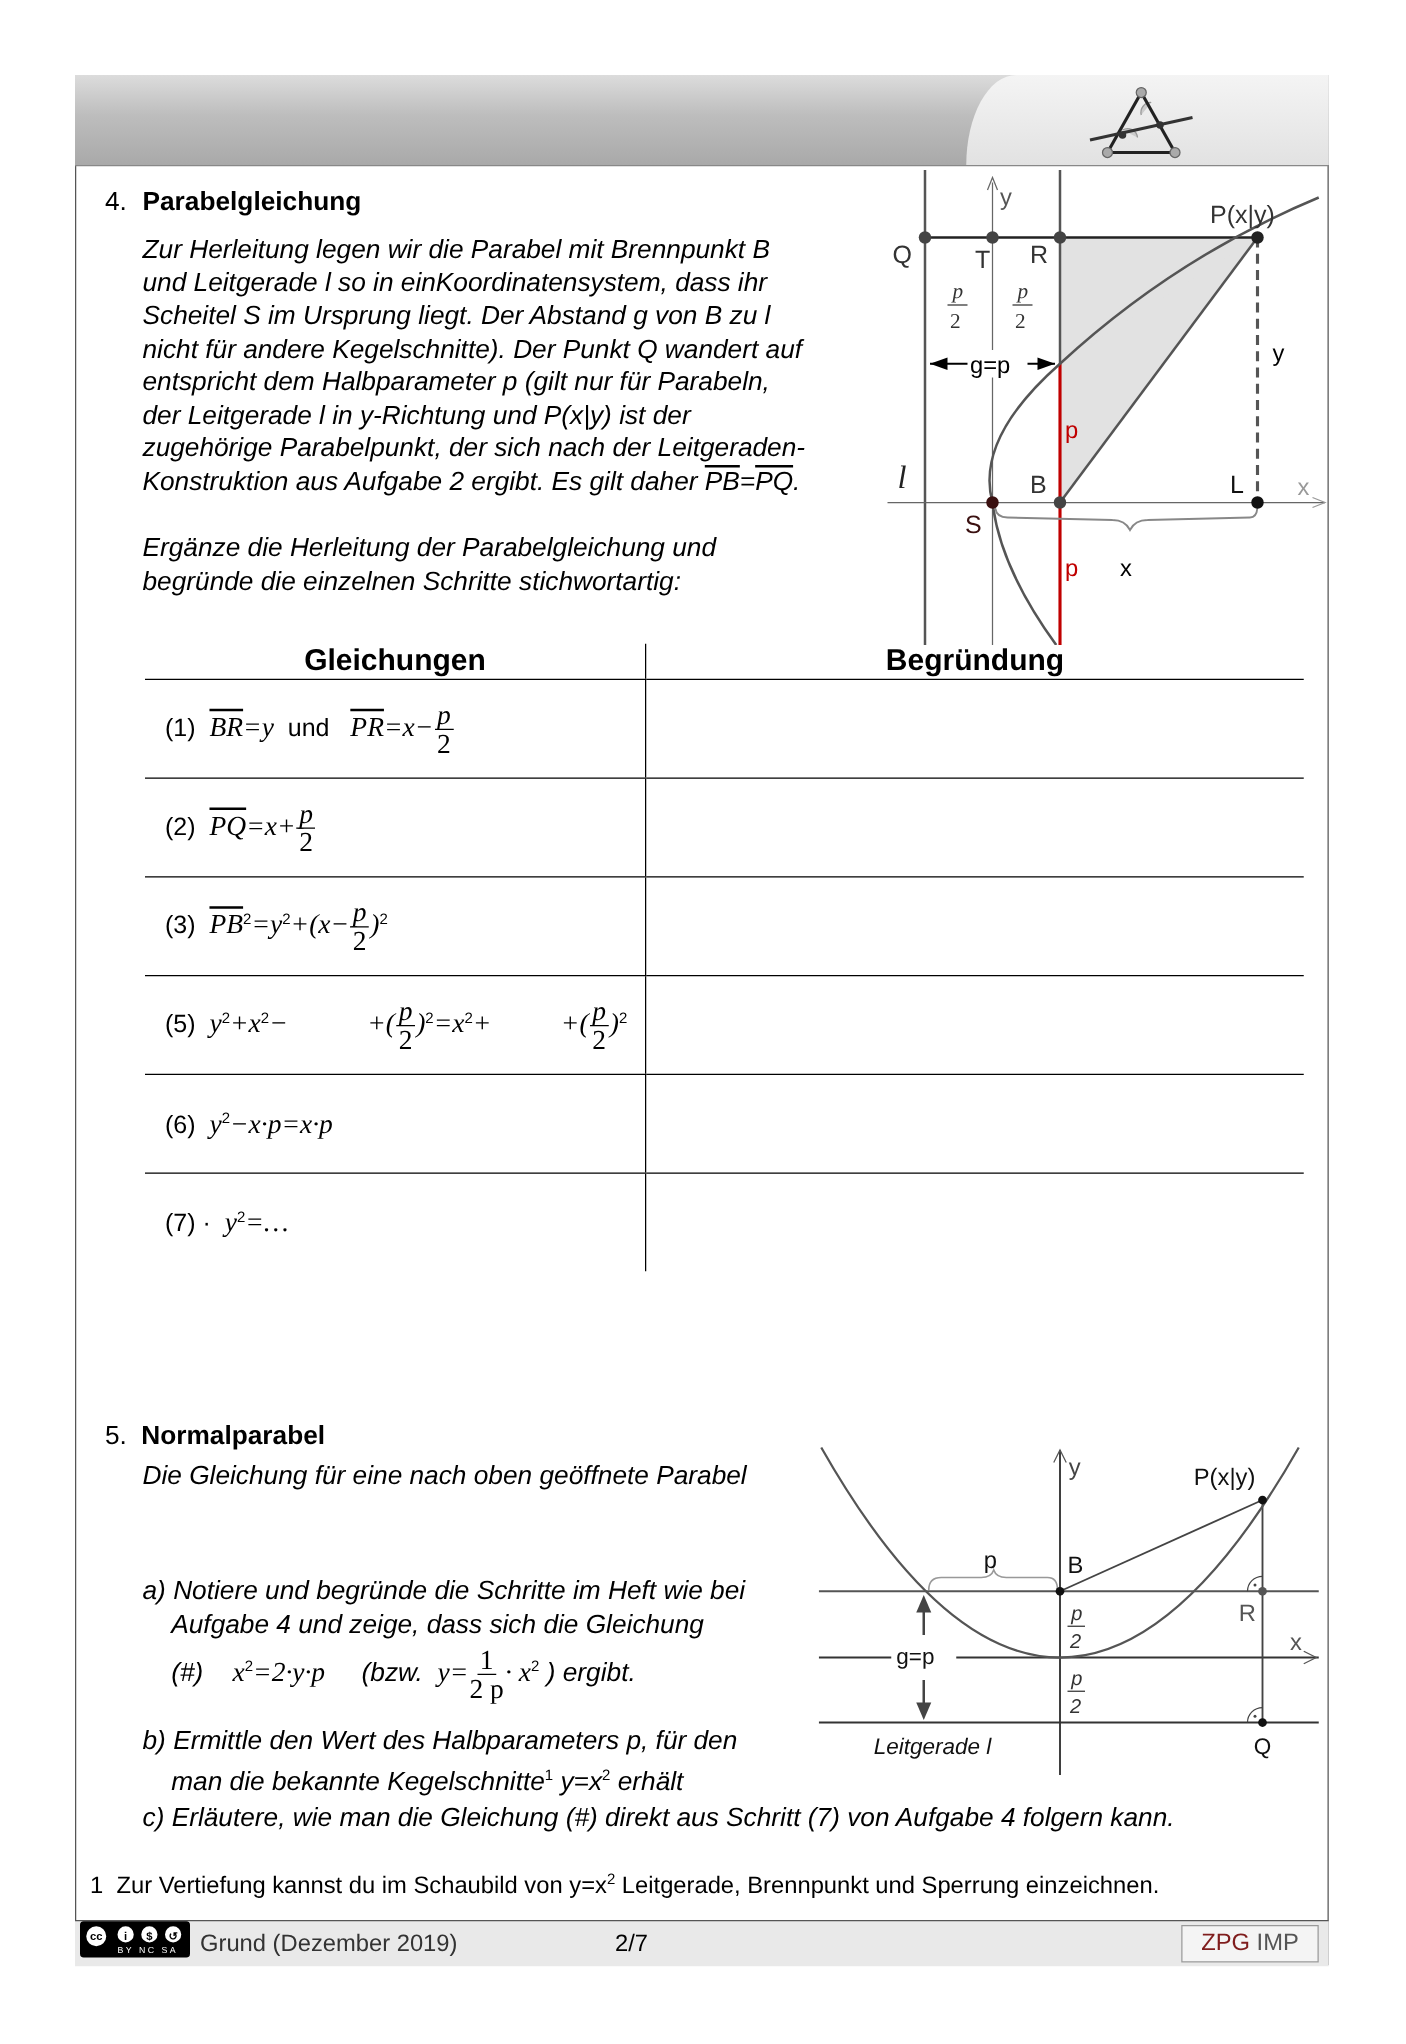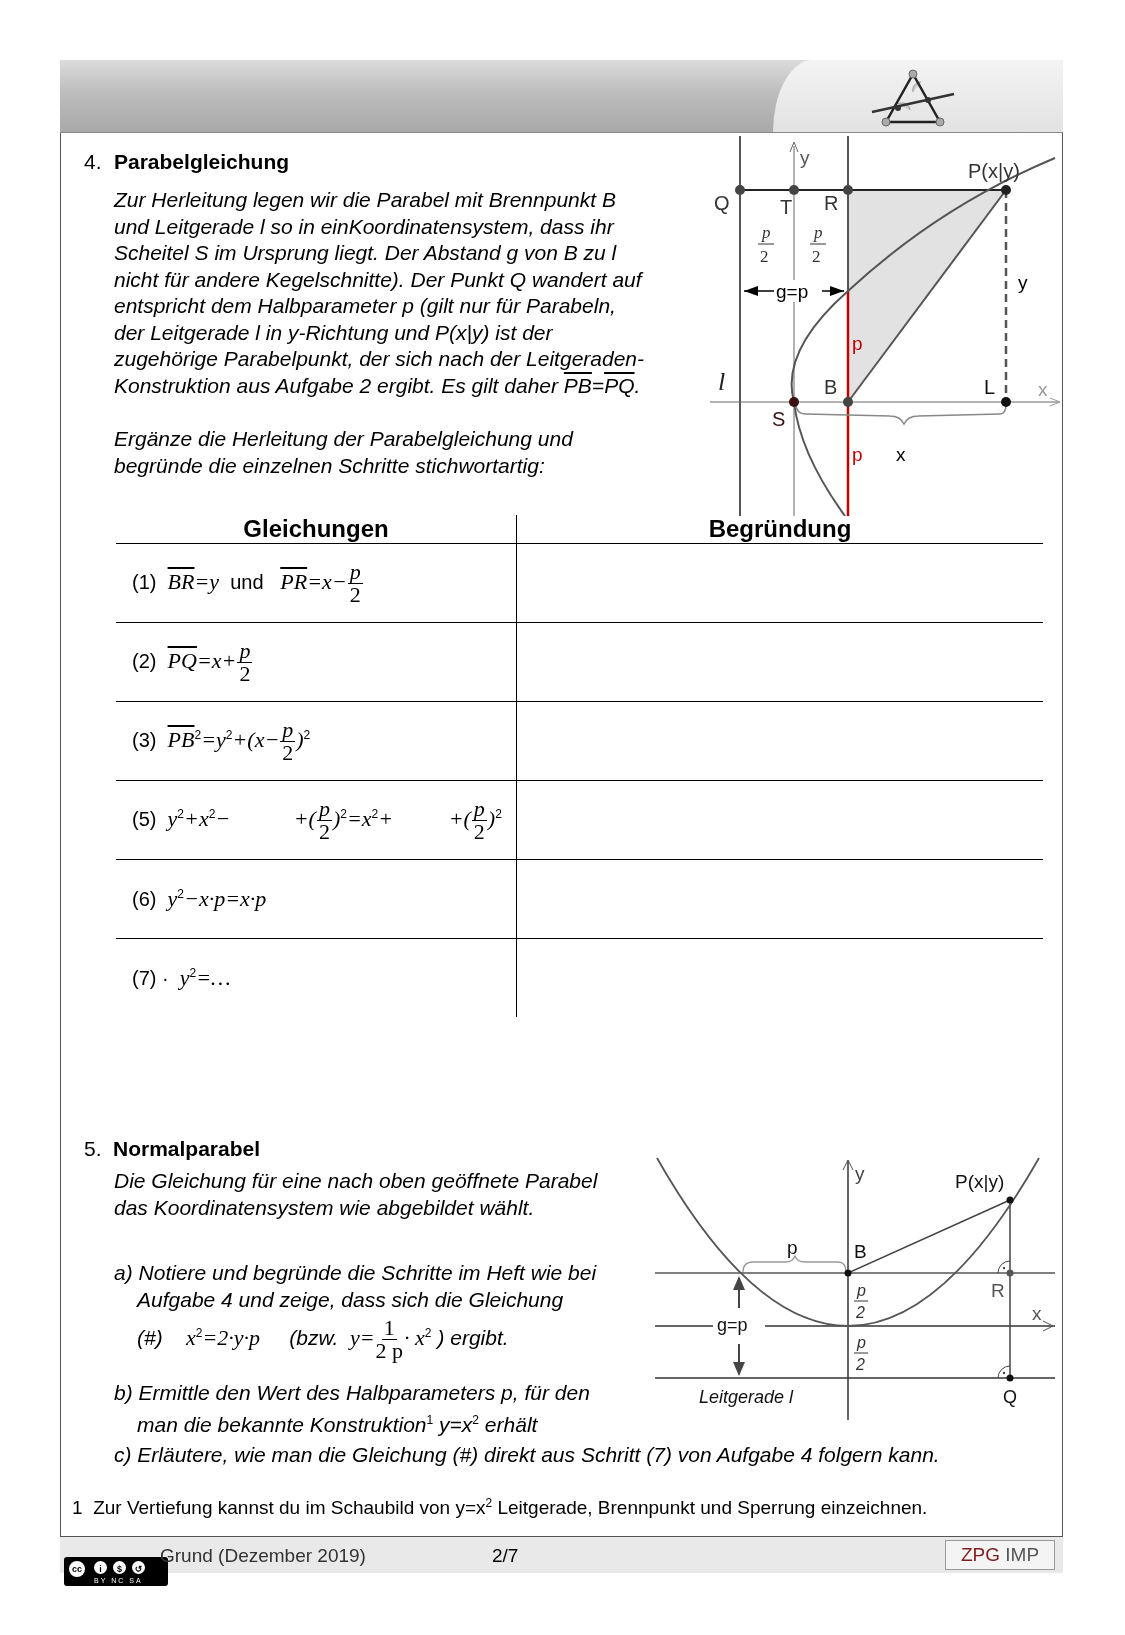--- a/index.html
+++ b/index.html
@@ -19,21 +19,21 @@
   table.eq td { height:78px; border-bottom:1.5px solid #000; font-size:20px; padding:0 0 0 16px; vertical-align:middle; }
   table.eq td.right, table.eq th.right { border-left:1.5px solid #000; }
   table.eq tr:last-child td { border-bottom:none; }
   .eqtext { font-family:"Liberation Serif", serif; font-style:italic; font-size:22px; }
   .frac { display:inline-flex; flex-direction:column; align-items:center; vertical-align:middle; font-family:"Liberation Serif", serif; font-style:italic; font-size:22px; line-height:22px; margin:0 1px; }
   .frac .n { border-bottom:1.5px solid #000; padding:0 2px; }
   .frac .d { font-style:normal; }
   .ov { text-decoration:overline;text-align:right; }
   sup.s { font-size:12px; font-style:normal; }
   .footer { position:absolute; left:60px; top:1536px; width:1003px; height:36px; background:#e9e9e9; border-top:1.5px solid #555; }
-  .cc { position:absolute; left:4px; top:20px; width:88px; height:29px; background:#000; border-radius:3px;padding-left:16px; }
+  .cc { position:absolute; left:4px; top:0; width:88px; height:29px; background:#000; border-radius:3px; }
   .cc span { position:absolute; top:2px; width:20px; height:20px; border-radius:50%; background:#fff; border:2px solid #000; box-sizing:border-box; font-size:9px; font-weight:bold; text-align:center; line-height:16px; }
   .cc .lbl { position:absolute; left:30px; top:20px; font-size:7px; color:#fff; letter-spacing:2px; }
   .zpg { position:absolute; right:8px; top:3px; width:108px; height:28px; border:1.5px solid #999; background:#f4f4f4; font-size:19px; text-align:center; line-height:28px; }
   .zpg .zp { color:#7f1d1d; }
   .zpg .im { color:#555; }
 </style>
 </head>
 <body>
 
 <div class="page"></div>
@@ -192,41 +192,40 @@
     <td class="right"></td>
   </tr>
 </tbody>
   </table>
 
 <div class="abs num" style="left:84px;top:1137px;">5.</div>
 <div class="abs h-task" style="left:113px;top:1137px;">Normalparabel</div>
 
 <div class="abs para" style="left:114px;top:1168px;width:540px;">
   <div>Die Gleichung für eine nach oben geöffnete Parabel</div>
-  <div>das Koordinatensystem wie abgebildet wählt.</div>
 </div>
 
 <div class="abs para" style="left:114px;top:1260px;width:540px;">
   <div><span>a)</span> <span>Notiere und begründe die Schritte im Heft wie bei</span></div>
   <div style="padding-left:23px;">Aufgabe 4 und zeige, dass sich die Gleichung</div>
   <div style="padding-left:23px;margin-top:4px;">
     <span>(#)</span>&nbsp;&nbsp;&nbsp;
     <span class="eqtext">x</span><sup class="s">2</sup><span class="eqtext">=2·y·p</span>&nbsp;&nbsp;&nbsp;&nbsp;
     <span>(bzw.</span>&nbsp;
     <span class="eqtext">y=</span><span class="frac">
         <span class="n" style="font-style:normal;">1</span>
         <span class="d">2 p</span>
       </span><span class="eqtext">· x</span><sup class="s">2</sup>
     <span>) ergibt.</span>
   </div>
 </div>
 
 <div class="abs para" style="left:114px;top:1380px;width:540px;">
   <div><span>b)</span> <span>Ermittle den Wert des Halbparameters p, für den</span></div>
-  <div style="padding-left:23px;"><span>man die bekannte Konstruktion</span><sup class="s">1</sup><span> y=x</span><sup class="s">2</sup><span> erhält</span></div>
+  <div style="padding-left:23px;"><span>man die bekannte Kegelschnitte</span><sup class="s">1</sup><span> y=x</span><sup class="s">2</sup><span> erhält</span></div>
 </div>
 
 <div class="abs para" style="left:114px;top:1442px;width:960px;">
   <span>c)</span> <span>Erläutere, wie man die Gleichung (#) direkt aus Schritt (7) von Aufgabe 4 folgern kann.</span>
 </div>
 
 <svg class="abs" style="left:655px;top:1150px;" width="410" height="270" viewBox="0 0 410 270" font-family="Liberation Sans, sans-serif">
   <line x1="0" y1="123" x2="400" y2="123" stroke="#555" stroke-width="1.5"></line>
   <line x1="0" y1="176" x2="400" y2="176" stroke="#333" stroke-width="1.5"></line>
   <path d="M388 171 L398 176 L388 181" fill="none" stroke="#555"></path>

